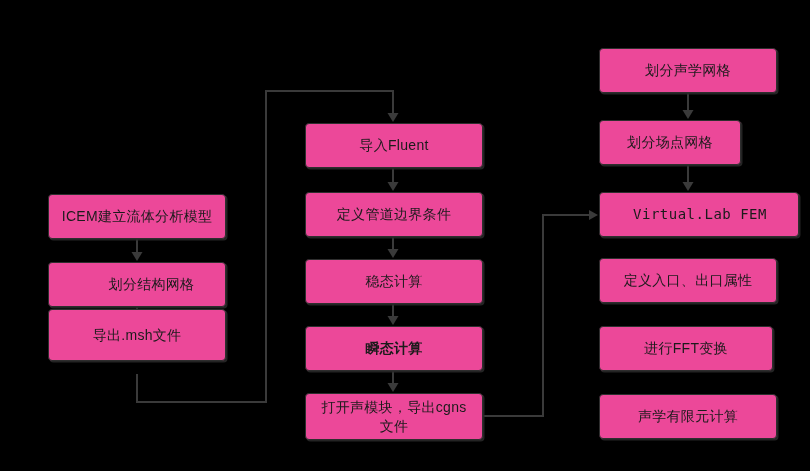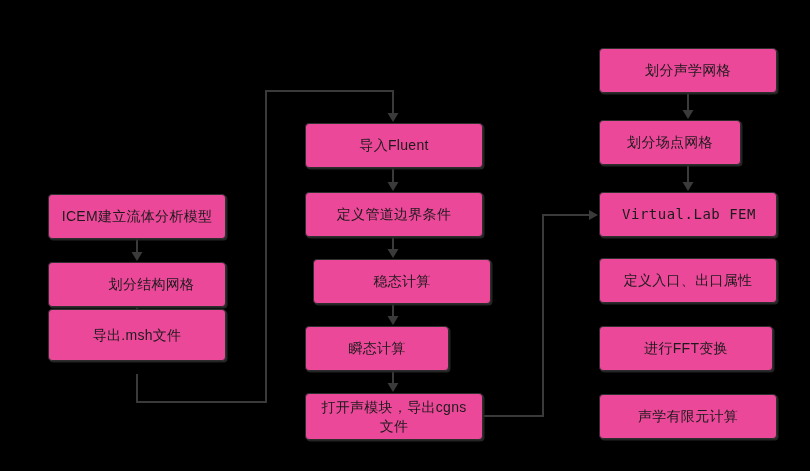--- a/index.html
+++ b/index.html
@@ -100,24 +100,24 @@
         <path class="edge-path" d="M688,165 L688,184" stroke="#3a3a3a"></path>
         <polygon points="688,191 682.5,182 693.5,182" class="edge-head" fill="#3a3a3a"></polygon>
       </g>
     </svg>
   <div id="nodes-layer">
       <div class="node" style="left: 48px; top: 194px; width: 178px; height: 45px;"><span>ICEM建立流体分析模型</span></div>
       <div class="node" style="left: 48px; top: 262px; width: 178px; height: 45px; padding-left: 35px;"><span>划分结构网格</span></div>
       <div class="node" style="left: 48px; top: 309px; width: 178px; height: 52px;"><span>导出.msh文件</span></div>
       <div class="node" style="left: 305px; top: 123px; width: 178px; height: 45px;"><span>导入Fluent</span></div>
       <div class="node" style="left: 305px; top: 192px; width: 178px; height: 45px;"><span>定义管道边界条件</span></div>
-      <div class="node" style="left: 305px; top: 259px; width: 178px; height: 45px; margin-left: 8px;"><span>稳态计算</span></div>
-      <div class="node" style="left: 305px; top: 326px; width: 144px; height: 45px;"><span>瞬态计算</span></div>
+      <div class="node" style="left: 305px; top: 259px; width: 178px; height: 45px;"><span>稳态计算</span></div>
+      <div class="node" style="left: 305px; top: 326px; width: 178px; height: 45px; font-weight: bold;"><span>瞬态计算</span></div>
       <div class="node" style="left: 305px; top: 393px; width: 178px; height: 47px;"><span>打开声模块，导出cgns
 文件</span></div>
       <div class="node" style="left: 599px; top: 48px; width: 178px; height: 45px;"><span>划分声学网格</span></div>
       <div class="node" style="left: 599px; top: 120px; width: 142px; height: 45px;"><span>划分场点网格</span></div>
-      <div class="node mono" style="left: 599px; top: 192px; width: 178px; height: 45px; padding-left: 8px;"><span>Virtual.Lab FEM</span></div>
+      <div class="node mono" style="left: 599px; top: 192px; width: 200px; height: 45px; padding-left: 8px;"><span>Virtual.Lab FEM</span></div>
       <div class="node" style="left: 599px; top: 258px; width: 178px; height: 45px;"><span>定义入口、出口属性</span></div>
       <div class="node" style="left: 599px; top: 326px; width: 174px; height: 45px;"><span>进行FFT变换</span></div>
       <div class="node" style="left: 599px; top: 394px; width: 178px; height: 45px;"><span>声学有限元计算</span></div>
     </div>
 </div>
 
 </body></html>

